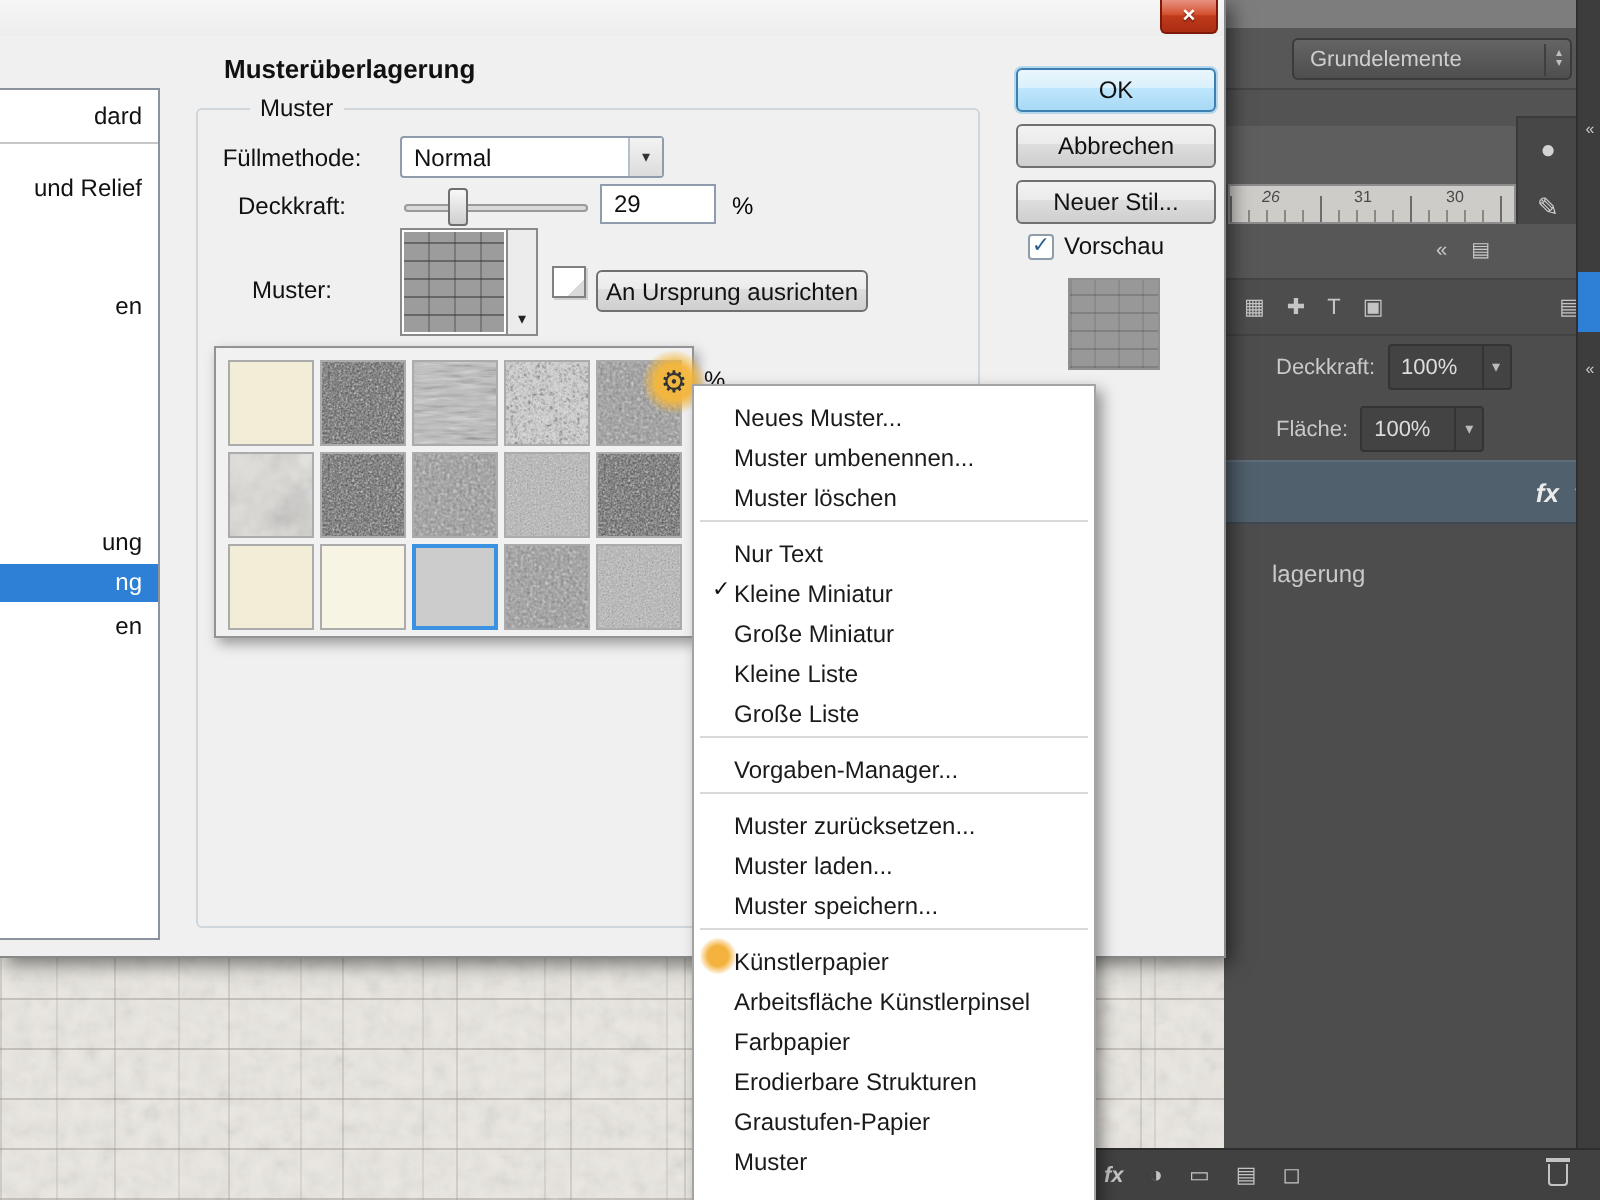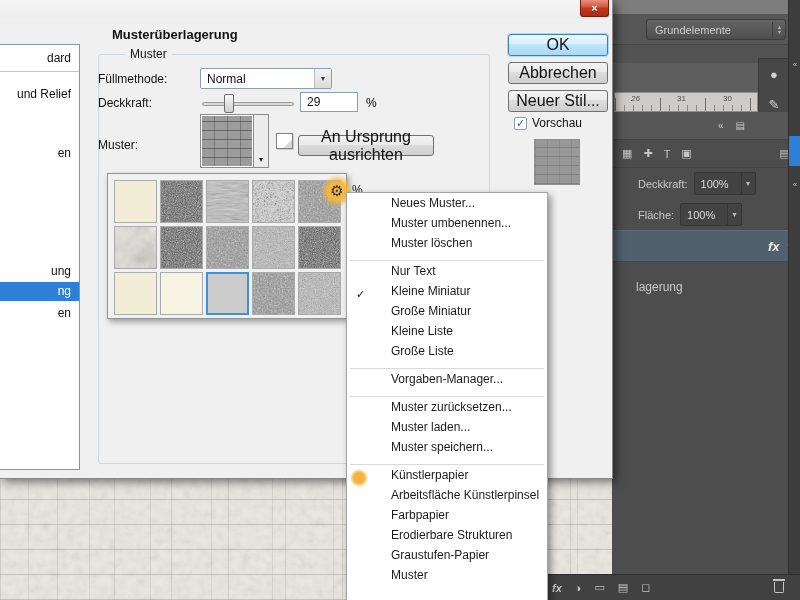--- a/index.html
+++ b/index.html
@@ -49,35 +49,35 @@
   #dialog{position:absolute;left:0;top:0;width:613px;height:479px;background:#f0f0f0;border-right:1px solid #898989;border-bottom:1px solid #898989;box-shadow:3px 3px 9px rgba(0,0,0,.5);z-index:2}
   #dlg-titlebar{position:absolute;left:0;top:0;width:100%;height:18px;background:linear-gradient(#f6f6f6,#ededed)}
   #dlg-close{position:absolute;top:0;right:3px;width:29px;height:17px;background:linear-gradient(#e79384,#d4512f 45%,#c03a1c 50%,#aa2d12);border:1px solid #7e1a0c;border-top:none;border-radius:0 0 3px 3px;color:#fff;font-size:11px;font-weight:bold;display:flex;align-items:center;justify-content:center;text-shadow:0 1px 1px rgba(0,0,0,.4);cursor:default}
   #style-list{position:absolute;left:-30px;top:44px;width:110px;height:426px;background:#fff;border:1px solid #8b939c}
   .sl-item{position:absolute;left:0;width:100%;height:17px;line-height:17px;text-align:right;padding-right:8px;font-size:12px;color:#111;cursor:default}
   .sl-item.selected{background:#2e7fd6;color:#fff;height:19px;line-height:19px}
   .sl-divider{position:absolute;left:0;width:100%;height:1px;background:#c8c8c8}
   #section-title{position:absolute;left:112px;top:27px;font-size:13px;font-weight:bold;color:#111}
   #group-box{position:absolute;left:98px;top:54px;width:392px;height:410px;border:1px solid #cfd6dc;border-radius:3px}
   #group-label{position:absolute;left:26px;top:-8px;background:#f0f0f0;padding:0 5px;font-size:12px;color:#111}
-  .fld-label{position:absolute;font-size:12px;color:#111;width:96px;text-align:left}
+  .fld-label{position:absolute;font-size:12px;color:#111;width:96px;text-align:center}
   #blend-label{left:98px;top:72px}
   #opacity-label{left:98px;top:96px}
   #pattern-label{left:98px;top:138px}
   #blend-combo{position:absolute;left:200px;top:68px;width:132px;height:21px;background:#fff;border:1px solid #8e9cac;border-radius:2px;display:flex;align-items:center;font-size:12px;color:#111;padding-left:6px;cursor:default}
   #blend-combo .chev-box{margin-left:auto;width:17px;height:100%;background:linear-gradient(#f3f3f3,#dcdcdc);border-left:1px solid #b5c0cc;display:flex;align-items:center;justify-content:center;font-size:8px;color:#333}
   #op-slider-track{position:absolute;left:202px;top:102px;width:92px;height:4px;background:#d9d9d9;border:1px solid #9a9a9a;border-radius:2px}
   #op-slider-thumb{position:absolute;left:224px;top:94px;width:10px;height:19px;background:linear-gradient(#f8f8f8,#cfcfcf);border:1px solid #6f6f6f;border-radius:2px}
   .num-field{position:absolute;left:300px;top:92px;width:58px;height:20px;background:#fff;border:1px solid #8e9cac;font-size:12px;color:#111;padding-left:6px;font-family:inherit;outline:none}
   #op-unit{position:absolute;left:366px;top:96px}
   #pattern-swatch{position:absolute;left:200px;top:114px;width:54px;height:54px;border:1px solid #8a8a8a;box-shadow:inset 0 0 0 1px #fff}
   #swatch-arrow{position:absolute;left:254px;top:114px;width:15px;height:54px;background:#ececec;border:1px solid #8a8a8a;border-left:none;display:flex;align-items:flex-end;justify-content:center;padding-bottom:3px;font-size:8px;color:#222}
   #new-pattern-btn{position:absolute;left:276px;top:133px;width:17px;height:16px;background:linear-gradient(135deg,#ffffff 0 72%,#d9d9d9 72%);border:1px solid #808080;box-shadow:1px 1px 0 #cfcfcf}
   #align-btn{position:absolute;left:298px;top:135px;width:136px;height:21px}
-  .win-btn{background:linear-gradient(#f2f2f2,#ebebeb 45%,#dddddd 46%,#cfcfcf);border:1px solid #707070;border-radius:3px;font-size:16px;color:#111;display:flex;align-items:center;justify-content:center;font-family:inherit;cursor:default}
+  .win-btn{background:linear-gradient(#f2f2f2,#ebebeb 45%,#dddddd 46%,#cfcfcf);border:1px solid #707070;border-radius:3px;font-size:12px;color:#111;display:flex;align-items:center;justify-content:center;font-family:inherit;cursor:default}
   .win-btn.focused{border-color:#3c7fb1;background:linear-gradient(#eaf6fd,#d9f0fc 45%,#bee6fd 46%,#a7d9f4);box-shadow:0 0 0 1px rgba(120,190,230,.5)}
   #ok-btn{position:absolute;left:508px;top:34px;width:100px;height:22px}
   #cancel-btn{position:absolute;left:508px;top:62px;width:100px;height:22px}
   #newstyle-btn{position:absolute;left:508px;top:90px;width:100px;height:22px}
   #preview-check{position:absolute;left:514px;top:117px;width:13px;height:13px;background:#fff;border:1px solid #8e9cac;border-radius:2px;display:flex;align-items:center;justify-content:center;font-size:11px;color:#2b5f8e;line-height:1}
   #preview-label{position:absolute;left:532px;top:116px;font-size:12px;color:#111}
   #style-preview{position:absolute;left:534px;top:139px;width:46px;height:46px;border:1px solid #909090}
   .brick{background-color:#9c9c9c;background-image:repeating-linear-gradient(0deg, rgba(50,50,50,.5) 0 1px, transparent 1px 9px),repeating-linear-gradient(90deg, rgba(50,50,50,.32) 0 1px, transparent 1px 13px)}
   .brick-soft{background-color:#989898;background-image:repeating-linear-gradient(0deg, rgba(60,60,60,.25) 0 1px, transparent 1px 9px),repeating-linear-gradient(90deg, rgba(60,60,60,.15) 0 1px, transparent 1px 12px)}
   #scale-unit{position:absolute;left:352px;top:183px;font-size:12px;color:#111}
@@ -95,21 +95,21 @@
   .cell.mid{background:#909090}
   .cell.fine{background:#b8b8b8}
   .cell.speckle{background:#d9d9d9}
   .cell.fiber{background:#bdbdbd}
   #gear-btn{position:absolute;left:321px;top:175px;width:32px;height:32px;z-index:6;display:flex;align-items:center;justify-content:center;cursor:default}
   #gear-glow{position:absolute;left:0;top:0;width:100%;height:100%;border-radius:50%;background:radial-gradient(circle, rgba(245,183,59,.95) 0 40%, rgba(245,183,59,0) 72%)}
   #gear-glyph{position:relative;font-size:15px;color:#333}
 
   
   #flyout-menu{position:absolute;left:346px;top:192px;width:202px;height:418px;background:#fff;border:1px solid #a3a3a3;box-shadow:3px 3px 7px rgba(0,0,0,.4);z-index:10;padding-top:3px;overflow:hidden}
-  .menu-item{height:20px;display:flex;align-items:flex-start;padding-left:44px;position:relative;font-size:12px;color:#1a1a1a;cursor:default}
+  .menu-item{height:20px;display:flex;align-items:flex-end;padding-left:20px;position:relative;font-size:12px;color:#1a1a1a;cursor:default}
   .menu-item .check{position:absolute;left:9px;top:0;height:20px;display:flex;align-items:center;font-size:11px;color:#111}
   .menu-item .hl-dot{position:absolute;left:3px;top:1px;width:18px;height:18px;border-radius:50%;background:radial-gradient(circle, rgba(243,174,52,.95) 0 40%, rgba(243,174,52,0) 75%)}
   .menu-sep{height:1px;background:#d9d9d9;margin:4px 3px 3px 3px}
 </style>
 </head>
 <body>
 
 <div id="stage">
 
   <div id="ws-top"></div>

